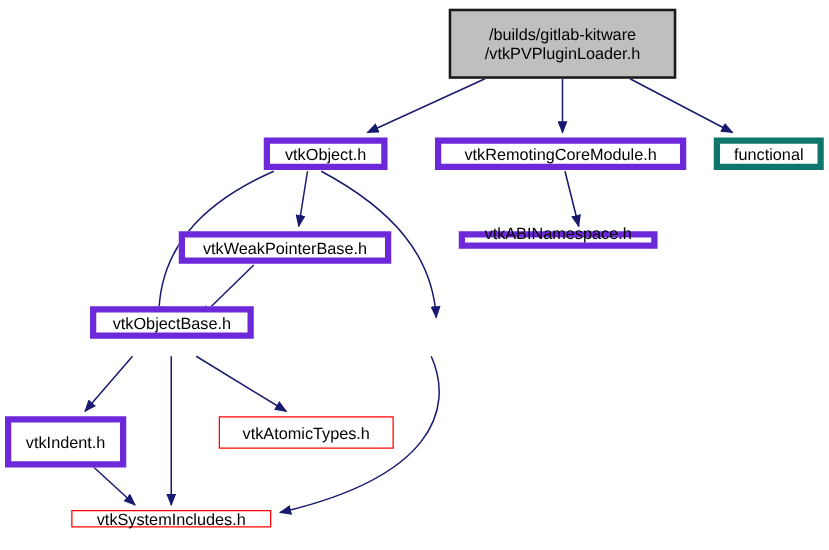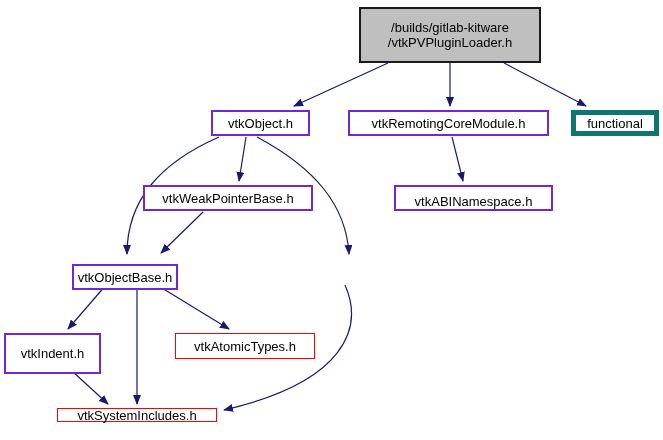--- a/index.html
+++ b/index.html
@@ -20,21 +20,21 @@
     left: 0;
     top: 0;
     width: 663px;
     height: 440px;
     display: block;
   }
   .node {
     position: absolute;
     box-sizing: border-box;
     background: #ffffff;
-    border: 2px solid #6d28d9;
+    border: 5px solid #6d28d9;
     display: flex;
     flex-direction: column;
     align-items: center;
     justify-content: center;
     font-size: 13px;
     line-height: 15px;
     color: #000000;
     white-space: nowrap;
     text-align: center;
   }
@@ -86,24 +86,24 @@
     </div>
     <div class="node normal" style="left: 348px; top: 110px; width: 201px; height: 26px;">
       <div class="node-line">vtkRemotingCoreModule.h</div>
     </div>
     <div class="node external" style="left: 571px; top: 110px; width: 88px; height: 26px;">
       <div class="node-line">functional</div>
     </div>
     <div class="node normal" style="left: 143px; top: 185px; width: 170px; height: 26px;">
       <div class="node-line">vtkWeakPointerBase.h</div>
     </div>
-    <div class="node normal" style="left: 394px; top: 185px; width: 159px; height: 26px; justify-content: flex-end;">
+    <div class="node normal" style="left: 367px; top: 185px; width: 159px; height: 14px; justify-content: flex-end;">
       <div class="node-line">vtkABINamespace.h</div>
     </div>
-    <div class="node normal" style="left: 72px; top: 264px; width: 106px; height: 26px;">
+    <div class="node normal" style="left: 72px; top: 245px; width: 131px; height: 26px;">
       <div class="node-line">vtkObjectBase.h</div>
     </div>
     <div class="node normal" style="left: 4px; top: 333px; width: 97px; height: 41px;">
       <div class="node-line">vtkIndent.h</div>
     </div>
     <div class="node red" style="left: 175px; top: 333px; width: 140px; height: 26px; align-items: center;">
       <div class="node-line">vtkAtomicTypes.h</div>
     </div>
     <div class="node red" style="left: 57px; top: 408px; width: 160px; height: 14px;">
       <div class="node-line">vtkSystemIncludes.h</div>

